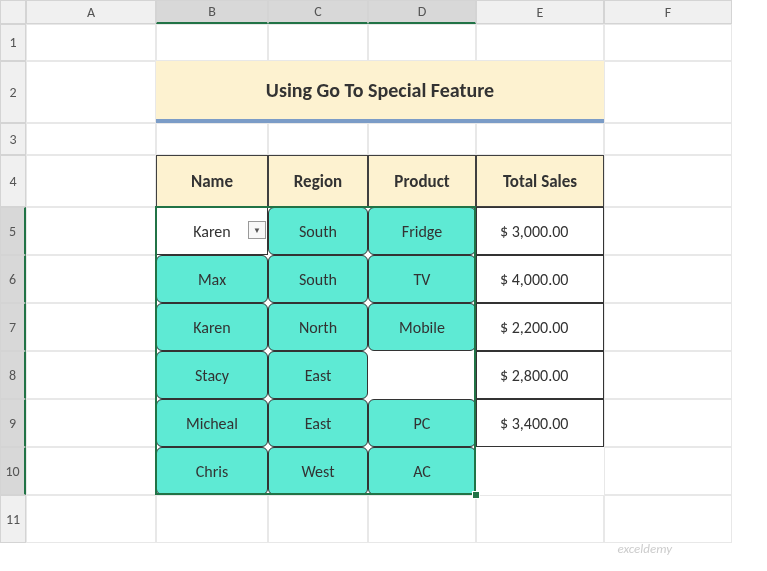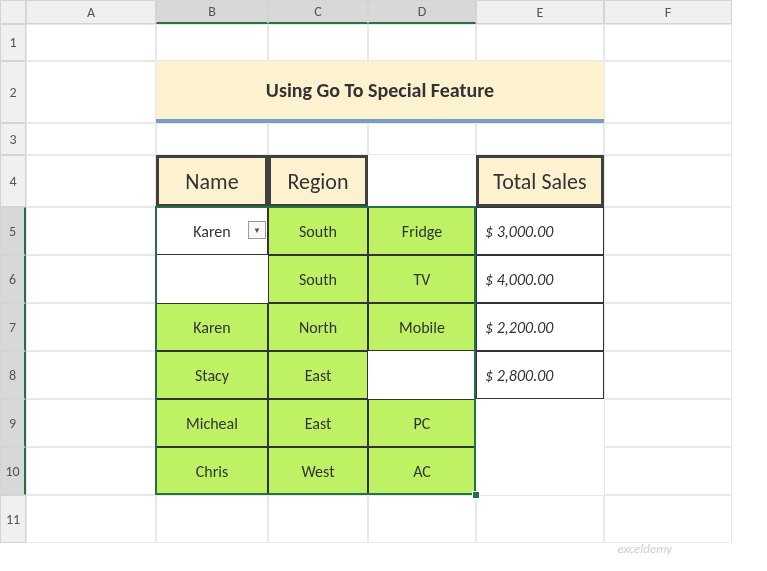--- a/index.html
+++ b/index.html
@@ -50,44 +50,44 @@
       display: flex;
       align-items: center;
       justify-content: center;
       font-weight: bold;
       font-size: 20px;
       color: #333;
       border-bottom: 4px solid #7b9cc7;
     }
     .table-header-cell {
       background: #fdf2d0;
-      border: 3px solid #404040;
-      font-weight: normal;
-      font-size: 22px;
+      border: 1px solid #404040;
+      font-weight: bold;
+      font-size: 17px;
       display: flex;
       align-items: center;
       justify-content: center;
       color: #333;
     }
     .data-cell {
       background: #fff;
       border: 1px solid #333;
       font-size: 16px;
       display: flex;
       align-items: center;
       justify-content: center;
       color: #333;
     }
     .selected-cell {
-      background: #bef264;
+      background: #5eead4;
+      border-radius: 6px;
     }
     .sales-cell {
       justify-content: flex-start;
-      padding-left: 8px;
-      font-style: italic;
+      padding-left: 23px;
     }
     .selection-border {
       position: absolute;
       border: 2px solid #217346;
       pointer-events: none;
     }
     .filter-btn {
       width: 18px;
       height: 18px;
       border: 1px solid #999;
@@ -161,44 +161,47 @@
   <div class="cell" style="grid-column:7;grid-row:3"></div>
 
   <div class="cell" style="grid-column:3;grid-row:4"></div>
   <div class="cell" style="grid-column:4;grid-row:4"></div>
   <div class="cell" style="grid-column:5;grid-row:4"></div>
   <div class="cell" style="grid-column:6;grid-row:4"></div>
   <div class="cell" style="grid-column:7;grid-row:4"></div>
 
   <div class="table-header-cell" style="grid-column:3;grid-row:5">Name</div>
   <div class="table-header-cell" style="grid-column:4;grid-row:5">Region</div>
+  <div class="table-header-cell" style="grid-column:5;grid-row:5">Product</div>
   <div class="table-header-cell" style="grid-column:6;grid-row:5">Total Sales</div>
   <div class="cell" style="grid-column:7;grid-row:5"></div>
 
   <div class="data-cell" style="grid-column:3;grid-row:6;background:#fff">Karen</div>
   <div class="data-cell selected-cell" style="grid-column:4;grid-row:6">South</div>
   <div class="data-cell selected-cell" style="grid-column:5;grid-row:6">Fridge</div>
   <div class="data-cell sales-cell" style="grid-column:6;grid-row:6">$  3,000.00</div>
 
+  <div class="data-cell selected-cell" style="grid-column:3;grid-row:7">Max</div>
   <div class="data-cell selected-cell" style="grid-column:4;grid-row:7">South</div>
   <div class="data-cell selected-cell" style="grid-column:5;grid-row:7">TV</div>
   <div class="data-cell sales-cell" style="grid-column:6;grid-row:7">$  4,000.00</div>
 
   <div class="data-cell selected-cell" style="grid-column:3;grid-row:8">Karen</div>
   <div class="data-cell selected-cell" style="grid-column:4;grid-row:8">North</div>
   <div class="data-cell selected-cell" style="grid-column:5;grid-row:8">Mobile</div>
   <div class="data-cell sales-cell" style="grid-column:6;grid-row:8">$  2,200.00</div>
 
   <div class="data-cell selected-cell" style="grid-column:3;grid-row:9">Stacy</div>
   <div class="data-cell selected-cell" style="grid-column:4;grid-row:9">East</div>
   <div class="data-cell sales-cell" style="grid-column:6;grid-row:9">$  2,800.00</div>
 
   <div class="data-cell selected-cell" style="grid-column:3;grid-row:10">Micheal</div>
   <div class="data-cell selected-cell" style="grid-column:4;grid-row:10">East</div>
   <div class="data-cell selected-cell" style="grid-column:5;grid-row:10">PC</div>
+  <div class="data-cell sales-cell" style="grid-column:6;grid-row:10">$  3,400.00</div>
 
   <div class="data-cell selected-cell" style="grid-column:3;grid-row:11">Chris</div>
   <div class="data-cell selected-cell" style="grid-column:4;grid-row:11">West</div>
   <div class="data-cell selected-cell" style="grid-column:5;grid-row:11">AC</div>
 
   <div class="cell" style="grid-column:7;grid-row:6"></div>
   <div class="cell" style="grid-column:7;grid-row:7"></div>
   <div class="cell" style="grid-column:7;grid-row:8"></div>
   <div class="cell" style="grid-column:7;grid-row:9"></div>
   <div class="cell" style="grid-column:7;grid-row:10"></div>

